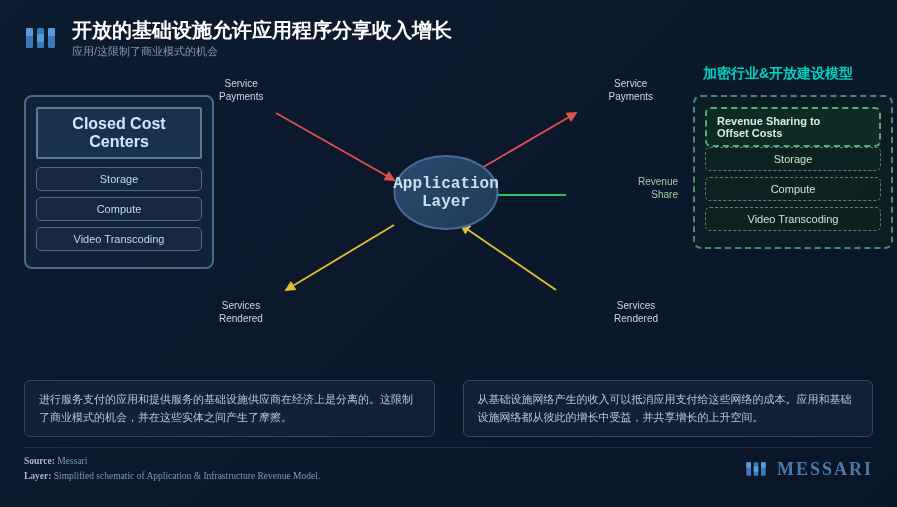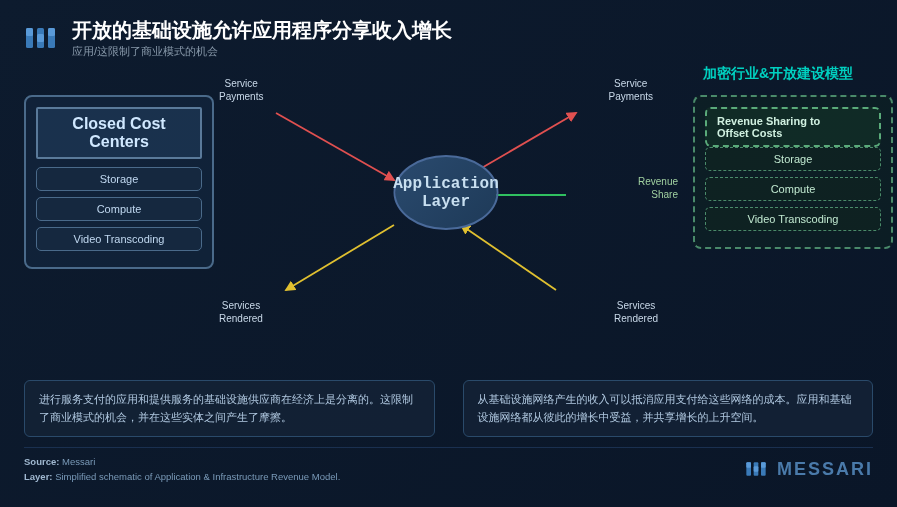--- a/index.html
+++ b/index.html
@@ -132,20 +132,21 @@
     }
 
     
     .footer {
       display: flex;
       justify-content: space-between;
       align-items: center;
       margin-top: 10px;
       padding-top: 6px;
       border-top: 1px solid #1a3050;
+      font-family: Liberation Serif, serif;
     }
 
     .footer-text {
       font-size: 9.5px;
       color: #7a9ab8;
       line-height: 1.6;
     }
 
     .footer-text strong {
       color: #a0b8d0;

